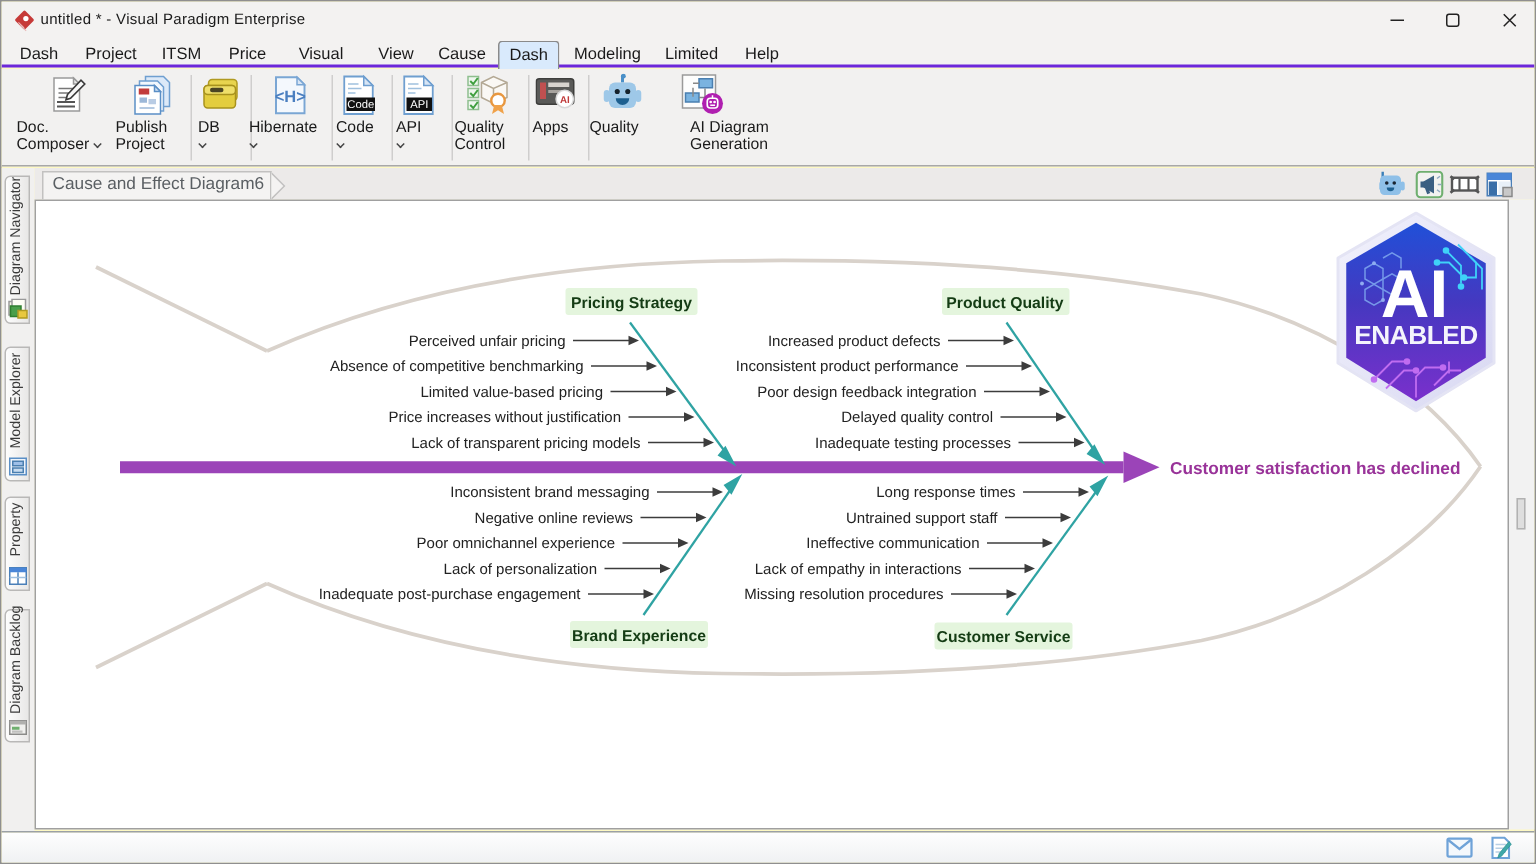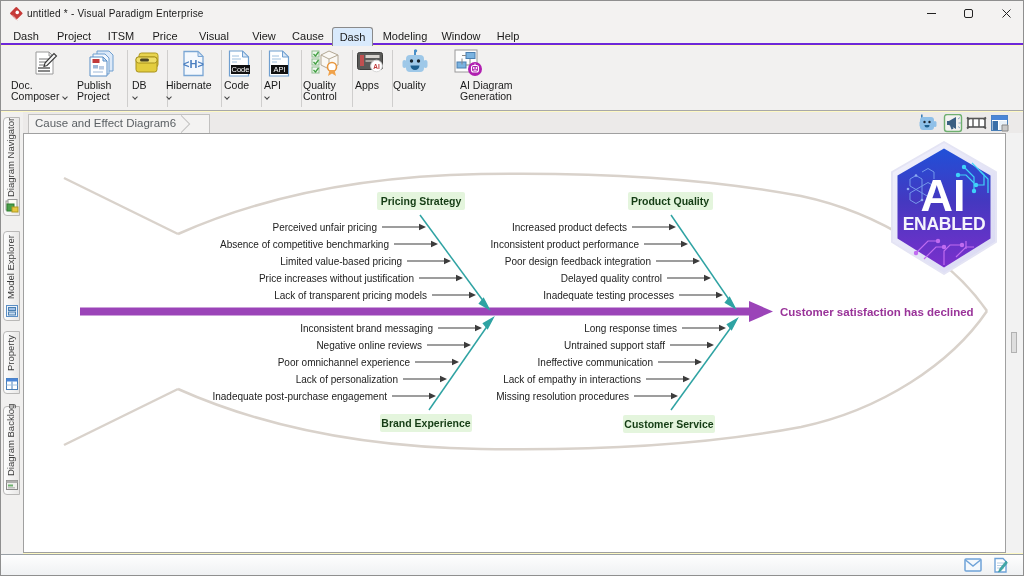--- a/index.html
+++ b/index.html
@@ -19,21 +19,21 @@
      border:1px solid #8a8a8a;border-bottom:none;border-radius:3px 3px 0 0;z-index:3;
      text-align:center;font-size:11px;color:#1a1a1a;padding-top:3px;}
   
   #toolbar{position:absolute;left:0;top:45px;width:100%;height:65px;background:#f2f1f0;border-bottom:1px solid #a8a8a8;}
   .tsep{position:absolute;top:4px;height:57px;width:1px;background:#cfcecd;}
   .tlabel{position:absolute;top:34px;font-size:10.5px;color:#1a1a1a;text-align:left;line-height:10.5px;}
   .chev{display:inline-block;width:4px;height:4px;border:solid #444;border-width:0 0 1.3px 1.3px;transform:rotate(-45deg);vertical-align:1px;margin-left:1px;}
   .ticon{position:absolute;top:3px;}
   
   #tabbar{position:absolute;left:22px;top:111px;width:1002px;height:21px;background:#eceae9;}
-  #doctab{position:absolute;left:5px;top:2px;width:182px;white-space:nowrap;font-size:11.5px !important;height:19px;background:#f4f3f2;
+  #doctab{position:absolute;left:5px;top:2px;width:153px;white-space:nowrap;font-size:11.5px !important;height:19px;background:#f4f3f2;
       border:1px solid #c2c1c0;border-bottom:none;font-size:12px;color:#5a5f63;padding:2px 0 0 6px;}
   #doctab .pt{position:absolute;left:152px;top:-1px;width:14px;height:19px;overflow:hidden;}
   #doctab .pt:before{content:"";position:absolute;left:-10px;top:2px;width:14px;height:14px;background:#f4f3f2;
       border:1px solid #c2c1c0;transform:rotate(45deg);}
   
   #sidebar{position:absolute;left:0;top:111px;width:22px;height:442px;background:#f1f0ef;}
   .stab{position:absolute;left:2px;width:17px;background:linear-gradient(90deg,#fdfdfd,#e8e7e6);
         border:1px solid #b9b8b7;border-radius:4px 0 0 4px;}
   .stab span{position:absolute;left:1px;top:3px;bottom:18px;writing-mode:vertical-rl;transform:rotate(180deg);
      white-space:nowrap;font-size:9.5px;color:#3a3a3a;display:block;text-align:right;}
@@ -69,21 +69,21 @@
 
   <div id="menubar">
     <div class="mi" style="left:5px;width:40px">Dash</div>
     <div class="mi" style="left:51px;width:44px">Project</div>
     <div class="mi" style="left:100px;width:40px">ITSM</div>
     <div class="mi" style="left:144px;width:40px">Price</div>
     <div class="mi" style="left:185px;width:56px">Visual</div>
     <div class="mi" style="left:243px;width:40px">View</div>
     <div class="mi" style="left:287px;width:40px">Cause</div>
     <div class="mi" style="left:376px;width:56px">Modeling</div>
-    <div class="mi" style="left:435px;width:50px">Window</div>
+    <div class="mi" style="left:435px;width:50px">Limited</div>
     <div class="mi" style="left:489px;width:36px">Help</div>
   </div>
   <div id="toolstab">Dash</div>
 
   <div id="toolbar">
     <div class="tsep" style="left:126px"></div>
     <div class="tsep" style="left:166px"></div>
     <div class="tsep" style="left:220px"></div>
     <div class="tsep" style="left:260px"></div>
     <div class="tsep" style="left:300px"></div>

